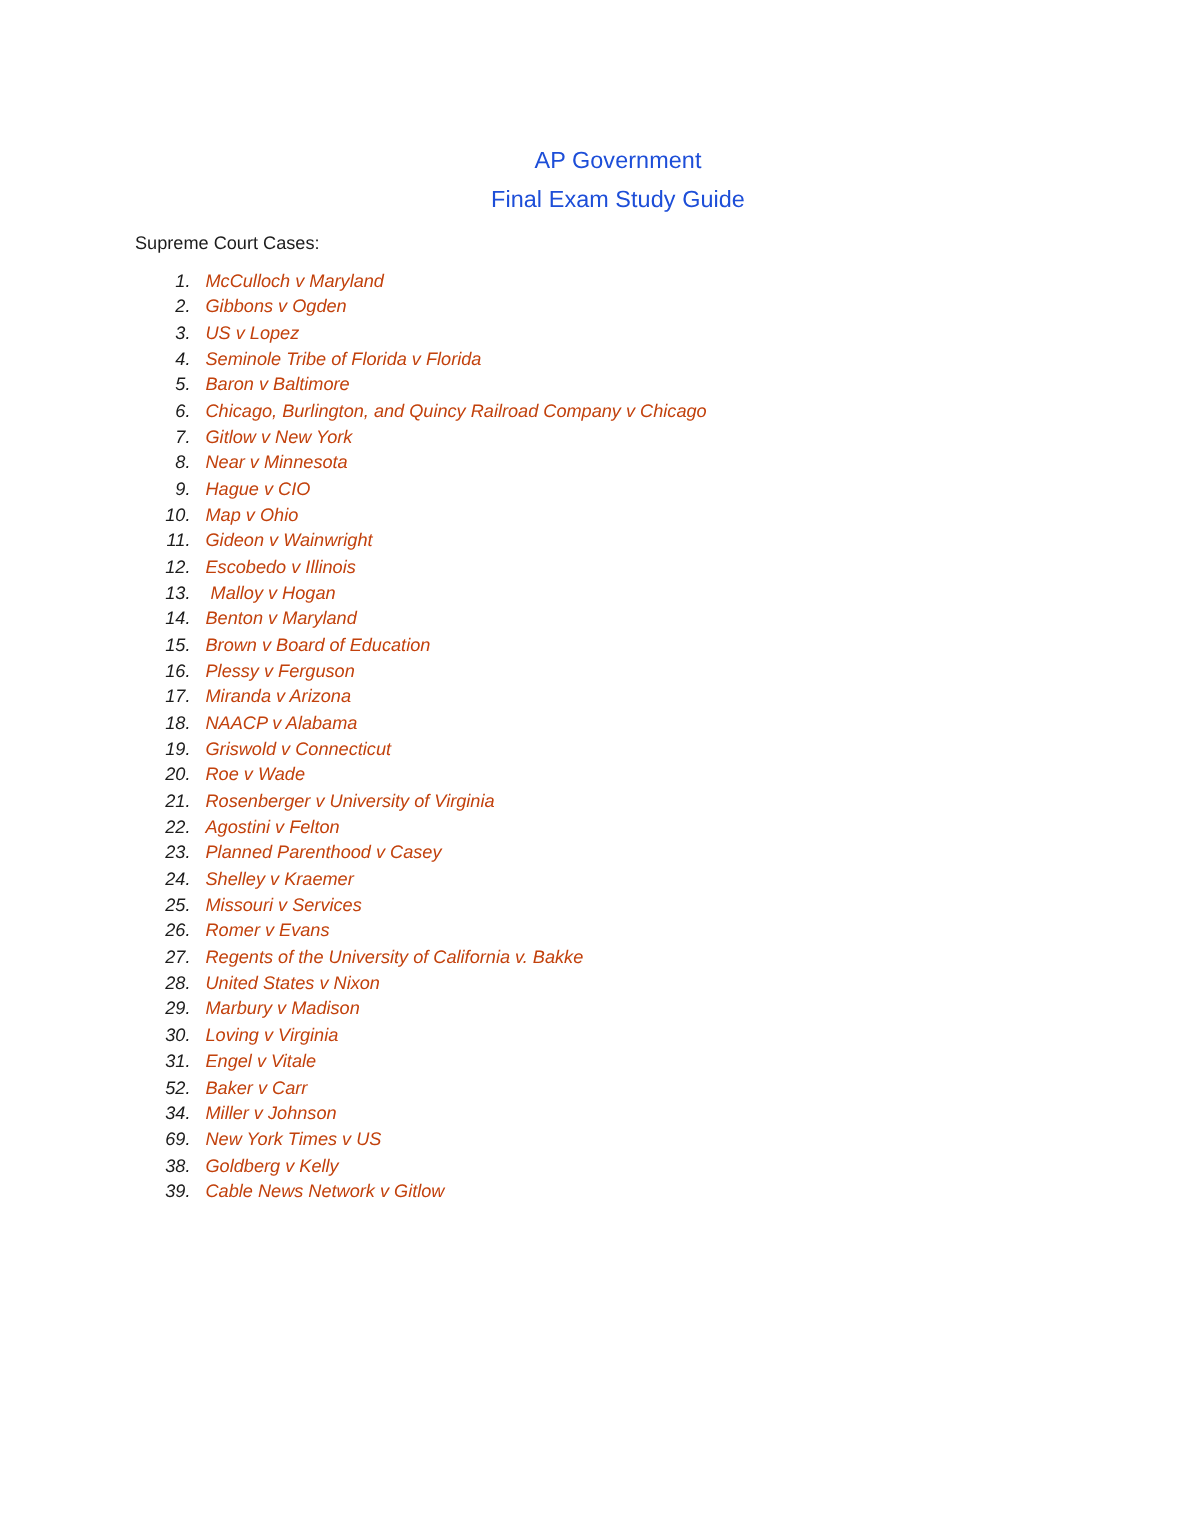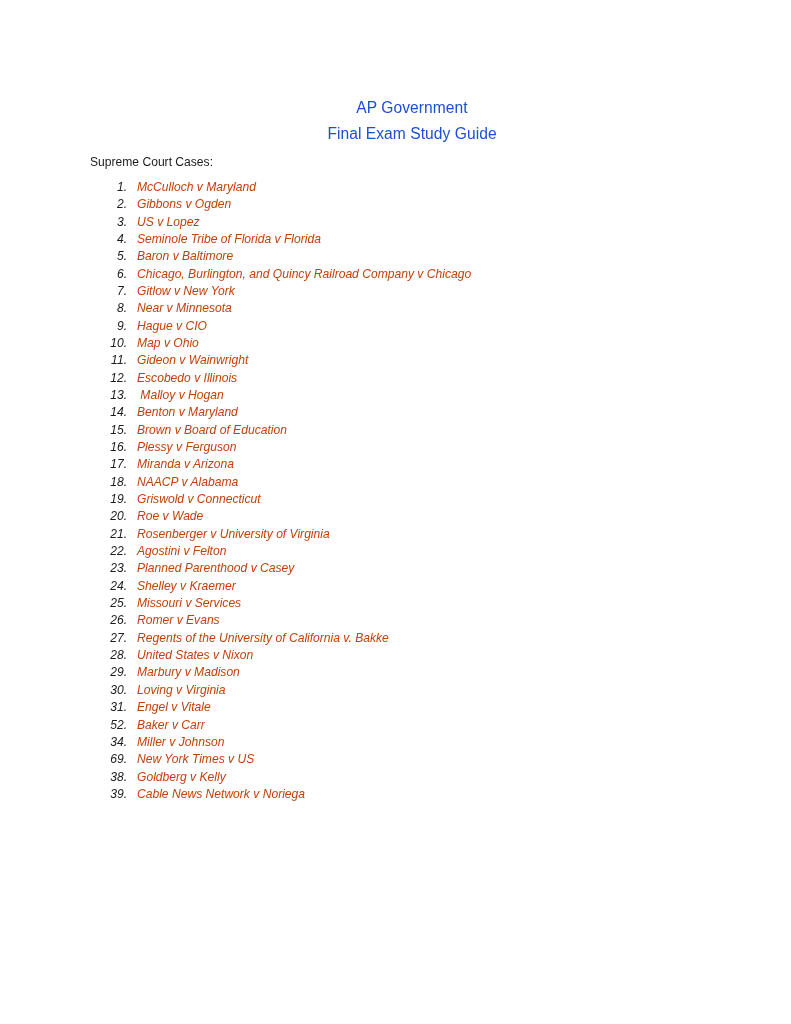--- a/index.html
+++ b/index.html
@@ -146,18 +146,18 @@
         <li><span class="item-num">26.</span><span class="item-text">Romer v Evans</span></li>
         <li><span class="item-num">27.</span><span class="item-text">Regents of the University of California v. Bakke</span></li>
         <li><span class="item-num">28.</span><span class="item-text">United States v Nixon</span></li>
         <li><span class="item-num">29.</span><span class="item-text">Marbury v Madison</span></li>
         <li><span class="item-num">30.</span><span class="item-text">Loving v Virginia</span></li>
         <li><span class="item-num">31.</span><span class="item-text">Engel v Vitale</span></li>
         <li><span class="item-num">52.</span><span class="item-text">Baker v Carr</span></li>
         <li><span class="item-num">34.</span><span class="item-text">Miller v Johnson</span></li>
         <li><span class="item-num">69.</span><span class="item-text">New York Times v US</span></li>
         <li><span class="item-num">38.</span><span class="item-text">Goldberg v Kelly</span></li>
-        <li><span class="item-num">39.</span><span class="item-text">Cable News Network v Noriega</span></li>
+        <li><span class="item-num">39.</span><span class="item-text">Cable News Network v Gitlow</span></li>
       </ol>
 
   </div>
 
 </div>
 
 </body></html>

